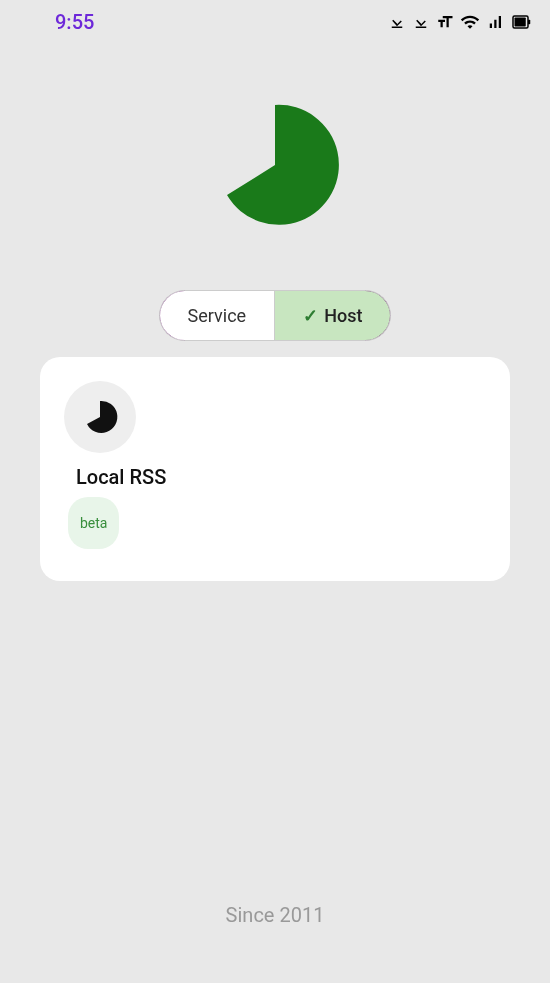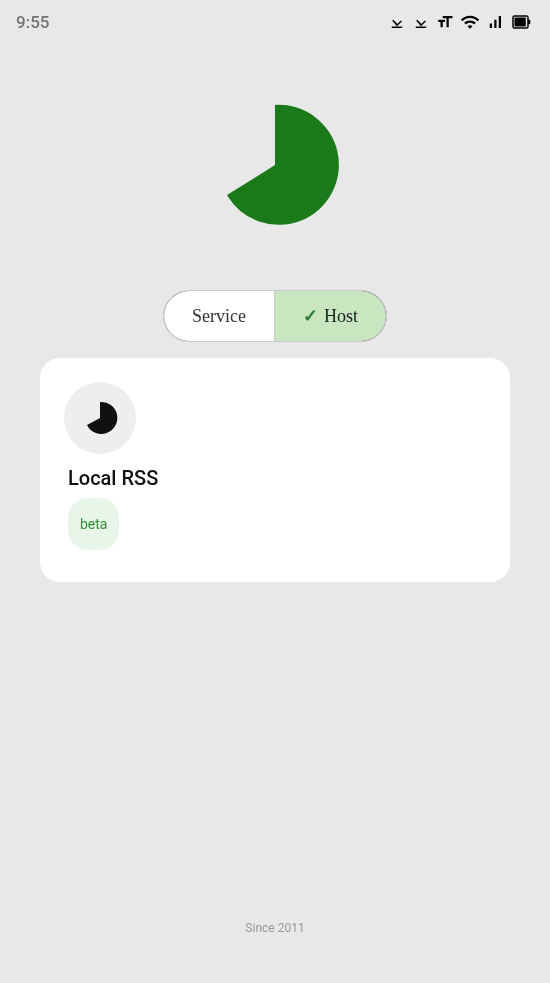--- a/index.html
+++ b/index.html
@@ -17,23 +17,24 @@
     
     .status-bar {
       display: flex;
       align-items: center;
       justify-content: space-between;
       padding: 8px 16px 4px 16px;
       height: 40px;
     }
 
     .status-time {
-      font-size: 17px;
+      font-size: 20px;
       font-weight: 500;
-      color: #737373;
+      color: #6d28d9;
+      margin-left: 39px;
     }
 
     .status-icons {
       display: flex;
       align-items: center;
       gap: 6px;
     }
 
     .status-icons svg {
       fill: #000;
@@ -60,21 +61,20 @@
       justify-content: center;
       padding: 0 40px;
     }
 
     .tab-bar {
       display: flex;
       border: 1.5px solid #ccc;
       border-radius: 50px;
       overflow: hidden;
       background: #701a75;
-      font-family: Liberation Serif, serif;
     }
 
     .tab-item {
       padding: 14px 28px;
       font-size: 18px;
       color: #333;
       cursor: pointer;
       white-space: nowrap;
       border-right: 1.5px solid #ccc;
       background: #fff;
@@ -127,39 +127,39 @@
 
     .service-icon-inner {
       width: 42px;
       height: 42px;
     }
 
     .service-name {
       font-size: 20px;
       font-weight: 500;
       color: #111;
-      margin-left: 4px;
+      margin-left: 12px;
     }
 
     .beta-badge {
       background: #e8f5e9;
       color: #388e3c;
       font-size: 14px;
       padding: 18px 12px;
       border-radius: 20px;
       margin-left: 4px;
     }
 
     
     .footer {
       position: absolute;
-      bottom: 48px;
+      bottom: 56px;
       width: 100%;
       text-align: center;
-      font-size: 12px;
+      font-size: 20px;
       color: #999;
     }
   </style>
 </head>
 <body>
 
 <div class="status-bar">
   <span class="status-time">9:55</span>
   <div class="status-icons">
 

